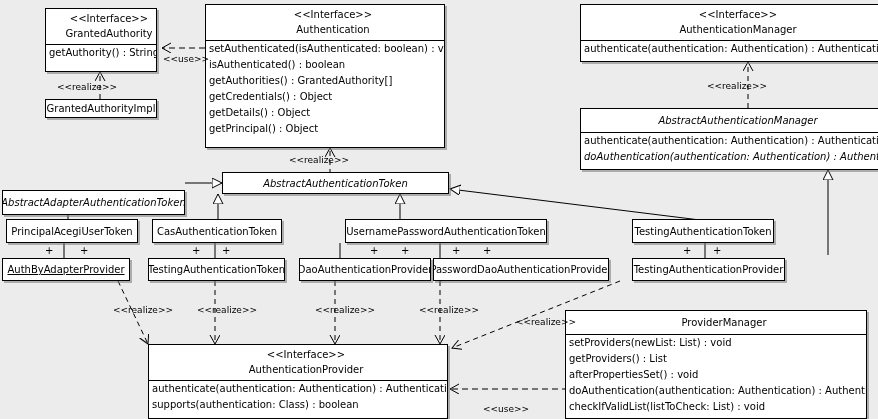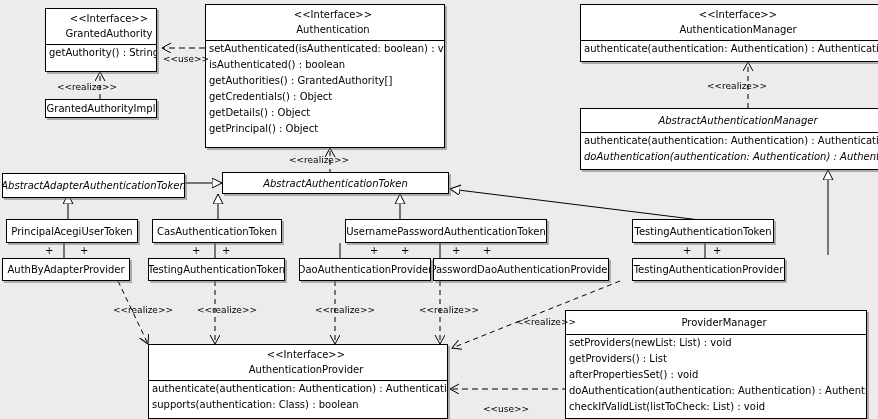--- a/index.html
+++ b/index.html
@@ -155,21 +155,21 @@
   <div class="uml" style="left:580px;top:108px;width:300px;height:62px;">
     <div class="hdr" style="padding-top:4px;padding-bottom:4px;">
       <span class="cname abs">AbstractAuthenticationManager</span>
     </div>
     <div class="sep ops">
       <div class="op">authenticate(authentication: Authentication) : Authentication</div>
       <div class="op abs">doAuthentication(authentication: Authentication) : Authentication</div>
     </div>
   </div>
 
-  <div class="uml simple abs" style="left:2px;top:173px;width:183px;height:25px;">
+  <div class="uml simple abs" style="left:2px;top:190px;width:183px;height:25px;">
     <span>AbstractAdapterAuthenticationToken</span>
   </div>
 
   <div class="uml simple abs" style="left:222px;top:172px;width:227px;height:22px;">
     <span>AbstractAuthenticationToken</span>
   </div>
 
   <div class="uml simple" style="left:6px;top:219px;width:132px;height:24px;">
     <span>PrincipalAcegiUserToken</span>
   </div>
@@ -179,21 +179,21 @@
   </div>
 
   <div class="uml simple" style="left:345px;top:219px;width:202px;height:24px;">
     <span>UsernamePasswordAuthenticationToken</span>
   </div>
 
   <div class="uml simple" style="left:632px;top:219px;width:142px;height:24px;">
     <span>TestingAuthenticationToken</span>
   </div>
 
-  <div class="uml simple" style="left:2px;top:258px;width:128px;height:23px;">
+  <div class="uml simple" style="left:2px;top:258px;width:128px;height:23px;text-decoration:underline;">
     <span>AuthByAdapterProvider</span>
   </div>
 
   <div class="uml simple" style="left:148px;top:258px;width:137px;height:23px;">
     <span>TestingAuthenticationToken</span>
   </div>
 
   <div class="uml simple" style="left:299px;top:258px;width:132px;height:23px;">
     <span>DaoAuthenticationProvider</span>
   </div>

